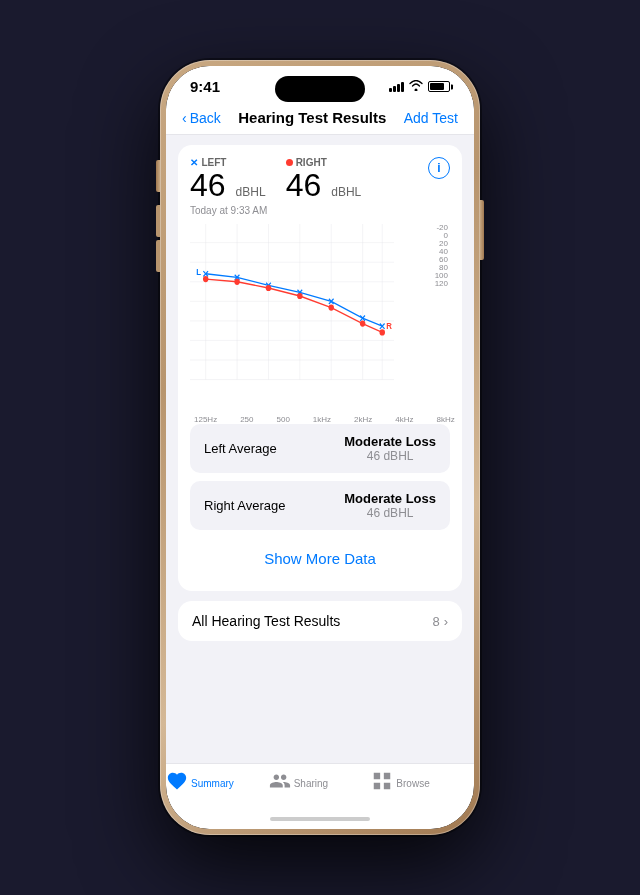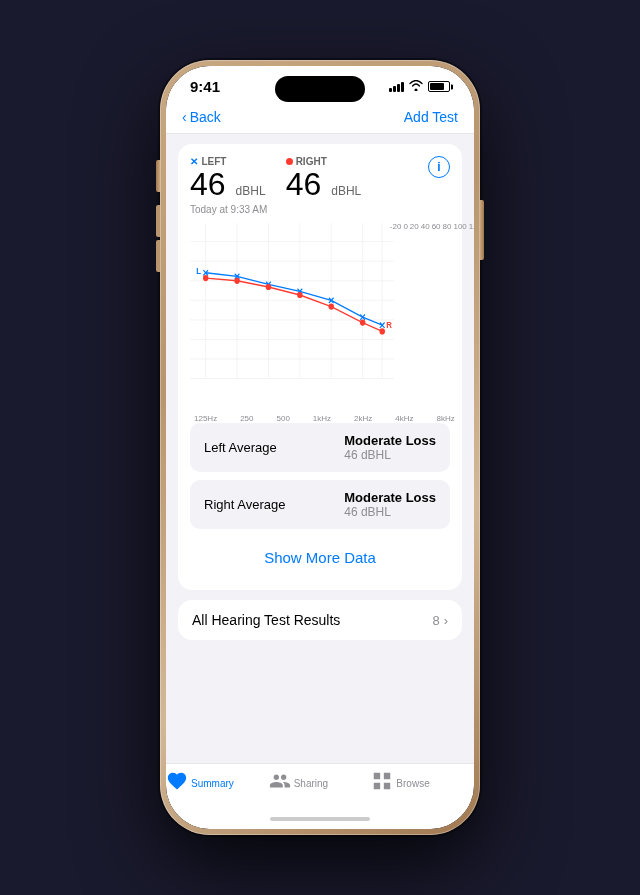--- a/index.html
+++ b/index.html
@@ -289,22 +289,22 @@
       background: #fff;
     }
 
     .chart-y-labels {
       position: absolute;
       right: 0;
       top: 0;
       bottom: 20px;
       width: 26px;
       display: flex;
-      flex-direction: row;
-      justify-content: center;
+      flex-direction: column;
+      justify-content: flex-start;
     }
 
     .y-label {
       font-size: 8px;
       color: #8e8e93;
       text-align: right;
       padding-right: 2px;
       line-height: 1;
     }
 
@@ -349,21 +349,21 @@
       justify-content: space-between;
       align-items: center;
     }
 
     .result-label {
       font-size: 13px;
       color: #000;
     }
 
     .result-value {
-      text-align: left;
+      text-align: center;
       margin-left: 38px;
     }
 
     .result-severity {
       font-size: 13px;
       font-weight: 600;
       color: #000;
     }
 
     .result-dbhl {
@@ -497,20 +497,21 @@
             <div class="battery-fill"></div>
           </div>
         </div>
       </div>
 
       <div class="nav-bar">
         <div class="nav-back">
           <span>‹</span>
           <span>Back</span>
         </div>
+        <span class="nav-title">Hearing Test Results</span>
         <span class="nav-action">Add Test</span>
       </div>
 
       <div class="content">
 
         <div class="card">
           <div class="stats-row">
             <div class="stats-left-group">
 
               <div class="stat-item">

